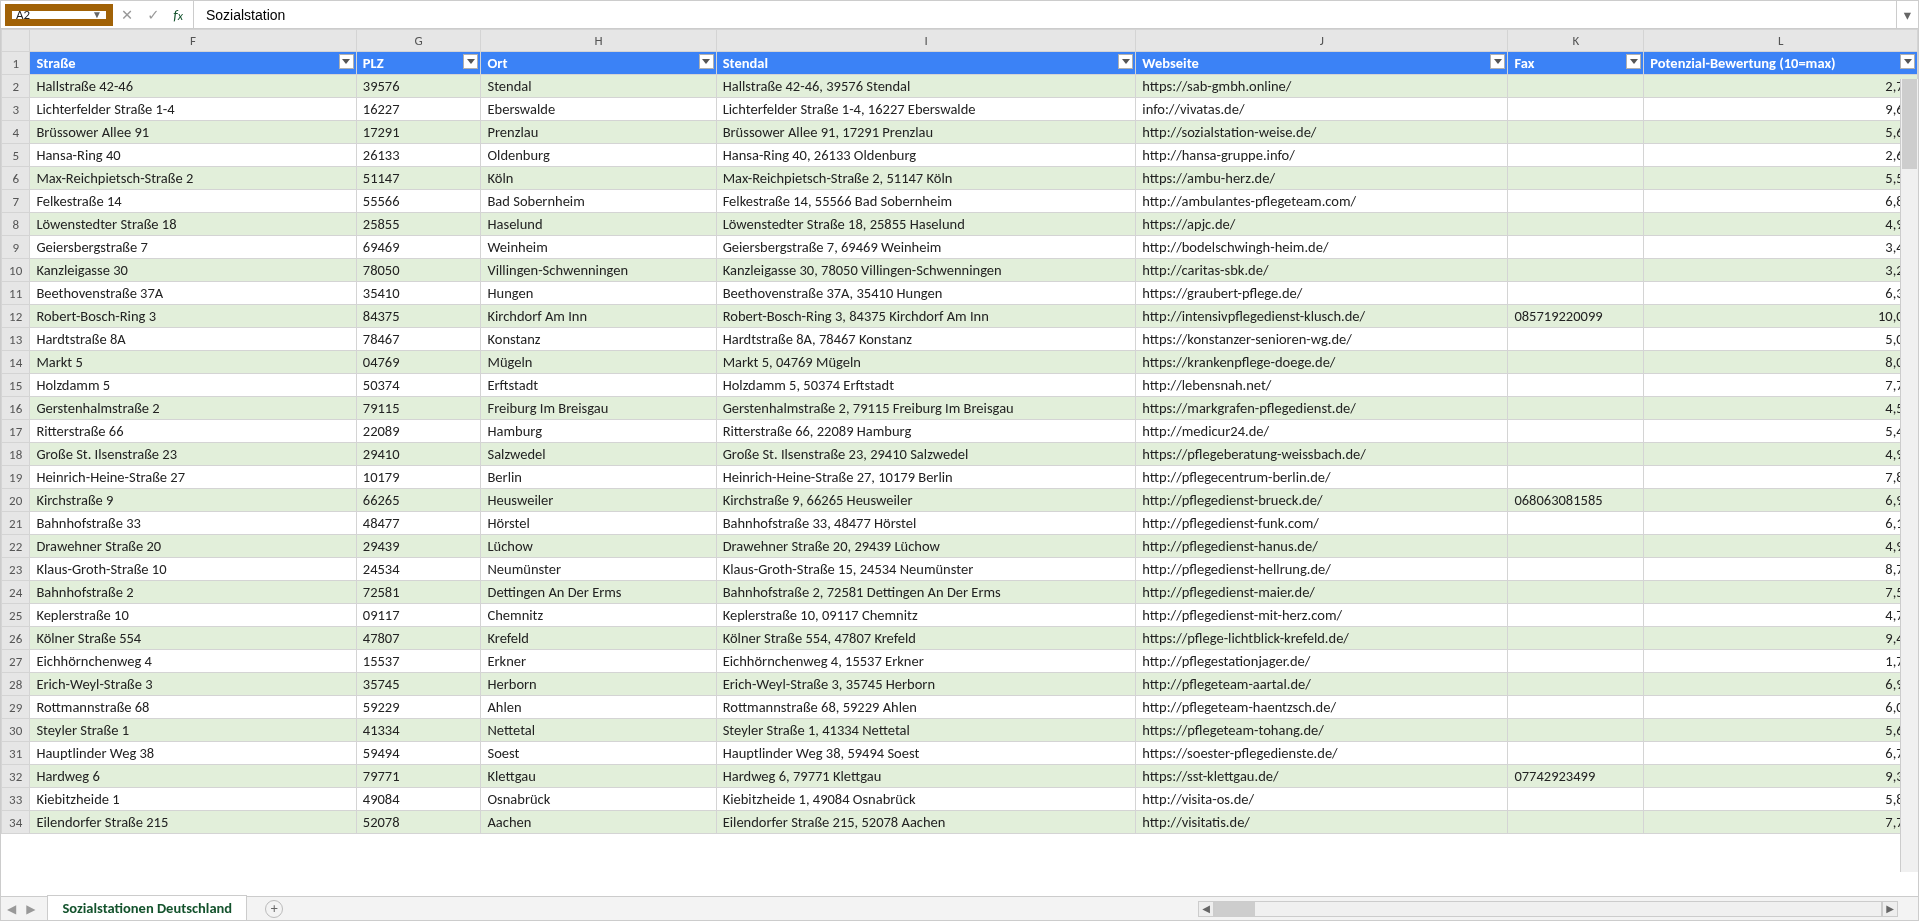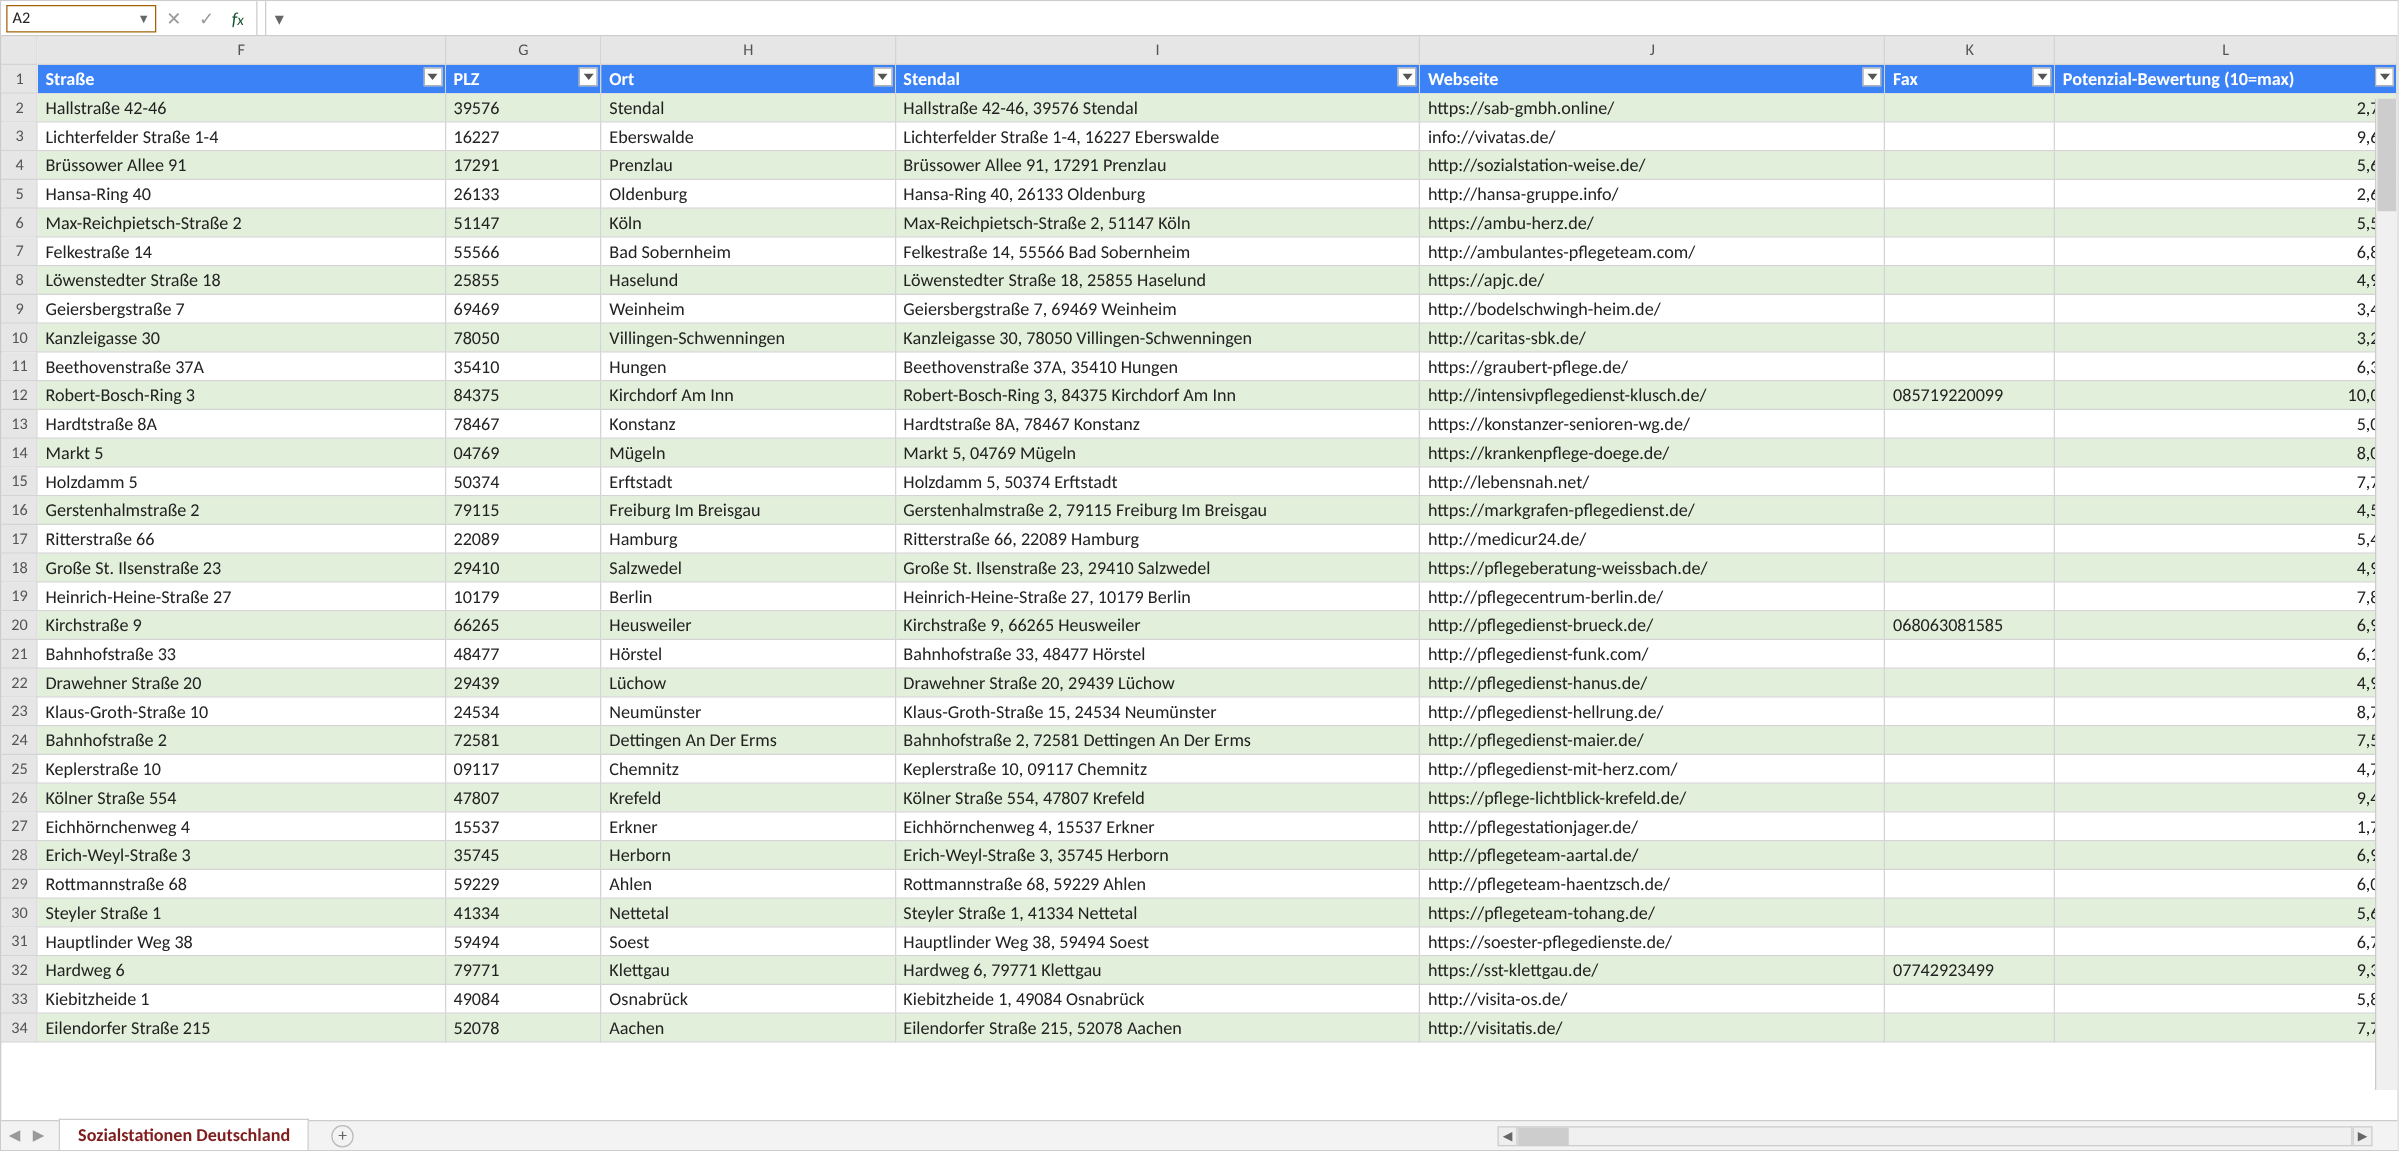--- a/index.html
+++ b/index.html
@@ -1,39 +1,39 @@
 <!DOCTYPE html>
 <html><head>
 <meta charset="utf-8">
 <style>
 html,body{margin:0;padding:0;font-family:Calibri,"Segoe UI",Arial,sans-serif;font-size:14.5px;color:#222;background:#fff;height:100%;overflow:hidden}
 *{box-sizing:border-box}
 .app{display:flex;flex-direction:column;height:921px;width:1919px;border:1px solid #ccc}
 .formula-bar{display:flex;align-items:center;height:28px;border-bottom:1px solid #ccc;background:#fff}
-.namebox{width:120px;height:22px;margin-left:4px;border:1px solid #a16207;display:flex;align-items:center;justify-content:space-between;padding:0 4px;font-size:13px;background:#fff}
+.namebox{width:108px;height:22px;margin-left:4px;border:7px solid #a16207;display:flex;align-items:center;justify-content:space-between;padding:0 4px;font-size:13px;background:#fff}
 .namebox .chev{color:#666;font-size:10px}
 .fb-actions{display:flex;align-items:center;padding:0 8px;color:#999;gap:14px;border-right:1px solid #ccc;margin-right:6px;height:100%}
 .fx{font-style:italic;color:#14532d;padding-right:2px}
 .fb-input{flex:1;height:22px;border:none;outline:none;padding:0 6px;font-size:14px}
 .fb-expand{width:22px;display:flex;align-items:center;justify-content:center;color:#666;border-left:1px solid #ccc;height:100%}
 .grid-wrap{flex:1;overflow:hidden;position:relative}
 table{border-collapse:collapse;table-layout:fixed;width:100%}
 col.rowhdr{width:28px}
 th,td{border:1px solid #d4d4d4;padding:2px 6px;height:20px;white-space:nowrap;overflow:hidden;text-overflow:clip;font-weight:normal;text-align:left;vertical-align:middle}
 tr.colhdr th{background:#e6e6e6;text-align:center;color:#555;font-size:13px;height:22px;padding:0}
 td.rownum{background:#e6e6e6;text-align:center;color:#555;font-size:13px;padding:0}
 tr.header td.cell{background:#3b82f6;color:#fff;font-weight:bold;position:relative}
 tr.even td.cell{background:#e2efda}
 tr.odd td.cell{background:#fff}
 .filter-btn{position:absolute;right:2px;top:2px;width:15px;height:15px;background:#fff;border:1px solid #b0b0b0;display:flex;align-items:center;justify-content:center}
 .filter-btn::after{content:"";border-left:4px solid transparent;border-right:4px solid transparent;border-top:5px solid #555}
 td.num{text-align:right}
 .statusbar{height:24px;border-top:1px solid #ccc;background:#f3f3f3;display:flex;align-items:center;position:relative}
 .sheet-nav{display:flex;align-items:center;padding:0 6px;gap:10px;color:#999;font-size:12px}
-.tab{padding:3px 14px;border:1px solid #ccc;border-bottom:none;background:#fff;font-weight:bold;color:#7f1d1d;margin-left:6px;position:relative;top:-1px}
+.tab{padding:3px 14px;border:1px solid #ccc;border-bottom:none;background:#fff;font-weight:bold;color:#14532d;margin-left:6px;position:relative;top:-1px}
 .addsheet{width:18px;height:18px;border:1px solid #bbb;border-radius:50%;display:flex;align-items:center;justify-content:center;margin-left:18px;color:#666;font-size:14px}
 .hscroll{position:absolute;right:20px;width:700px;height:16px;display:flex;align-items:center}
 .hscroll .arrow{width:16px;height:16px;background:#eee;border:1px solid #ccc;display:flex;align-items:center;justify-content:center;font-size:10px;color:#666}
 .hscroll .track{flex:1;height:16px;background:#f0f0f0;border:1px solid #ccc;position:relative}
 .hscroll .thumb{position:absolute;left:0;width:40px;height:14px;background:#cdcdcd}
 .vscroll{position:absolute;right:0;top:50px;bottom:24px;width:18px;background:#f0f0f0;border-left:1px solid #ccc}
 .vscroll .thumb{position:absolute;top:0;left:1px;width:15px;height:90px;background:#cdcdcd}
 </style>
 </head>
 <body>
@@ -43,20 +43,21 @@
   <div class="formula-bar">
     <div class="namebox">
       <span>A2</span>
       <span class="chev">▼</span>
     </div>
     <div class="fb-actions">
       <span>✕</span>
       <span>✓</span>
       <span class="fx">f<small>x</small></span>
     </div>
+    <input class="fb-input" value="Sozialstation" style="">
     <div class="fb-expand">▾</div>
   </div>
 
   <div class="grid-wrap">
     <table>
       <colgroup id="colgroup">
           <col class="rowhdr" style="width: 28px;">
           <col style="width: 322px;">
           <col style="width: 123px;">
           <col style="width: 232px;">

